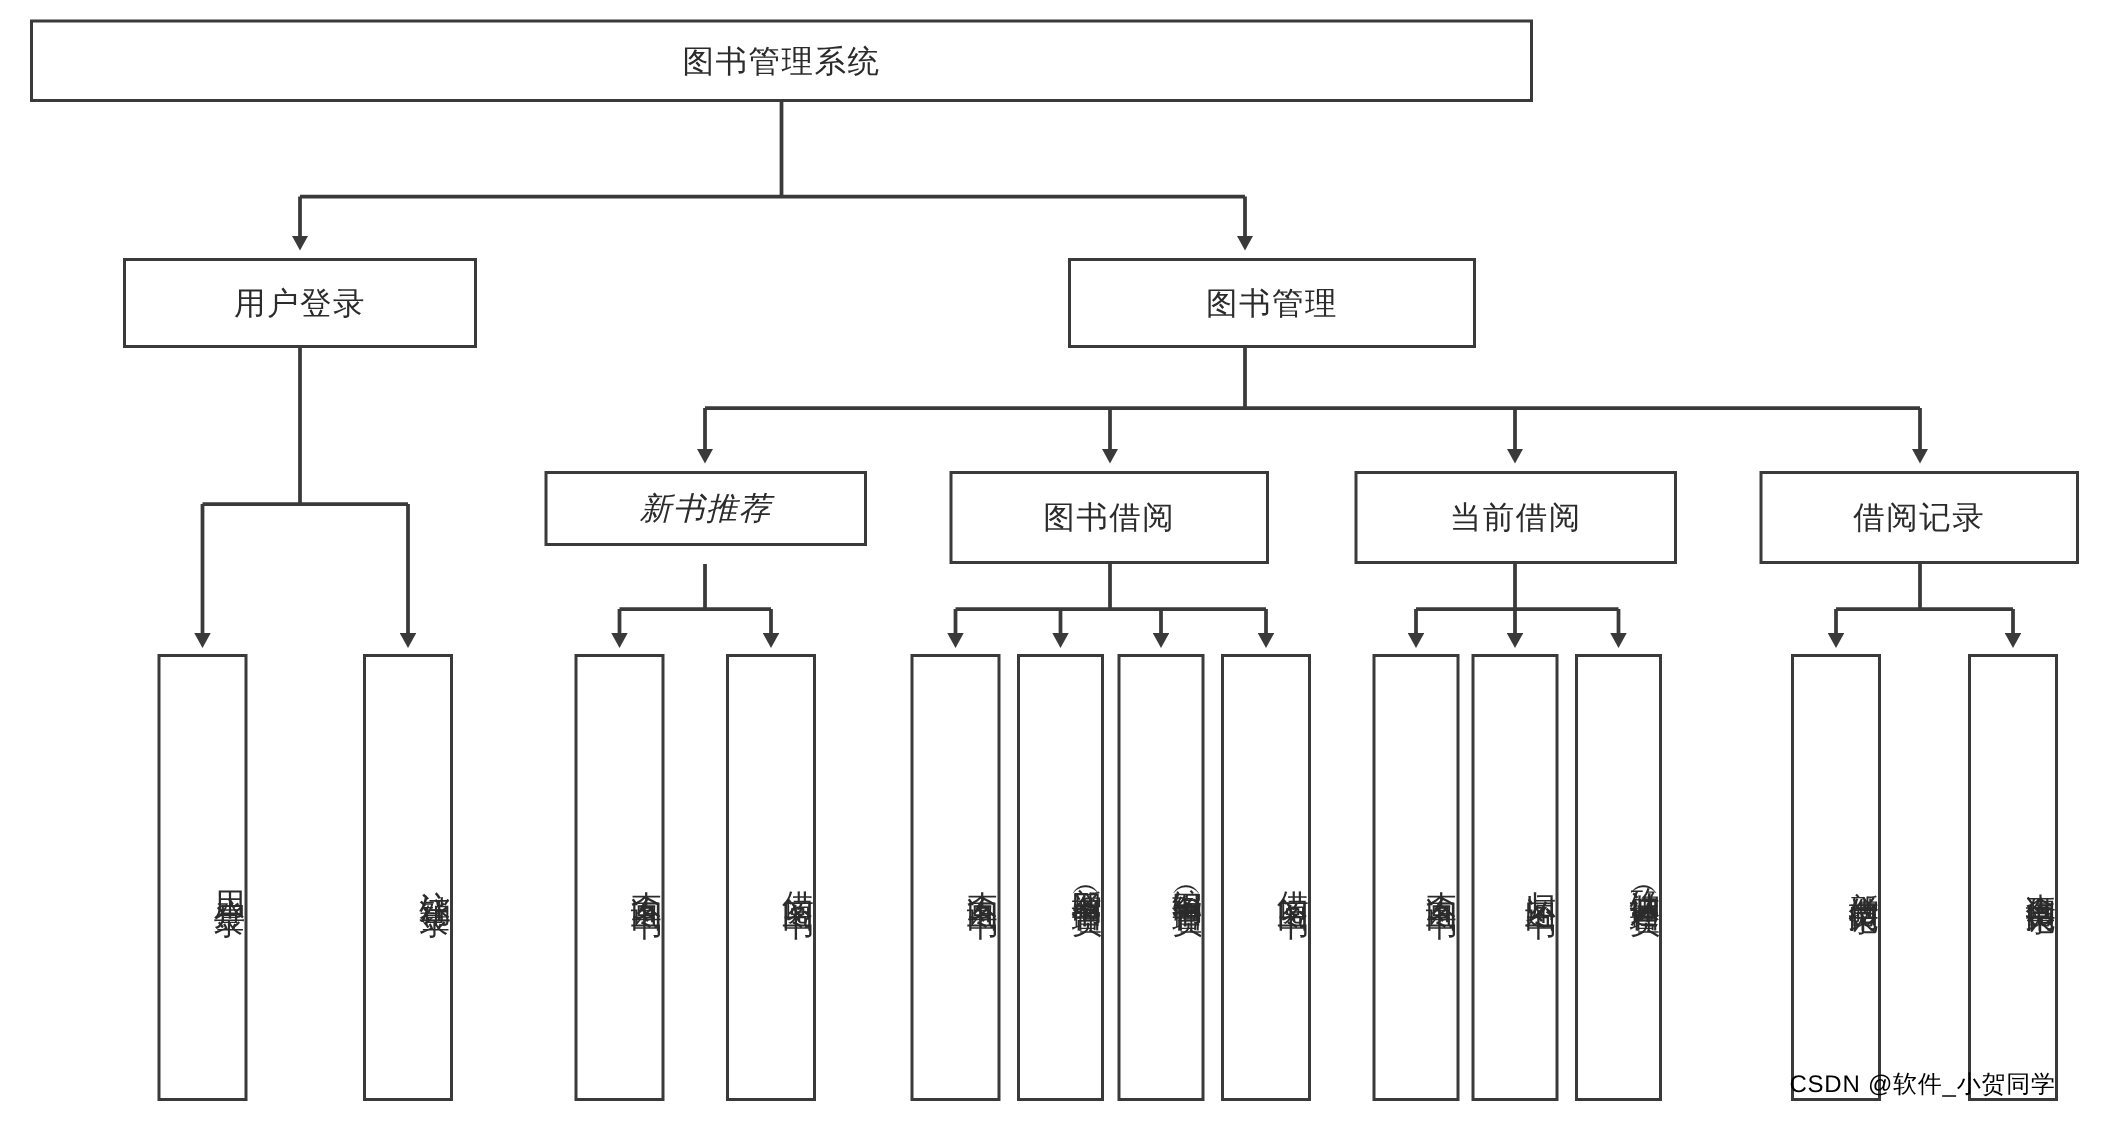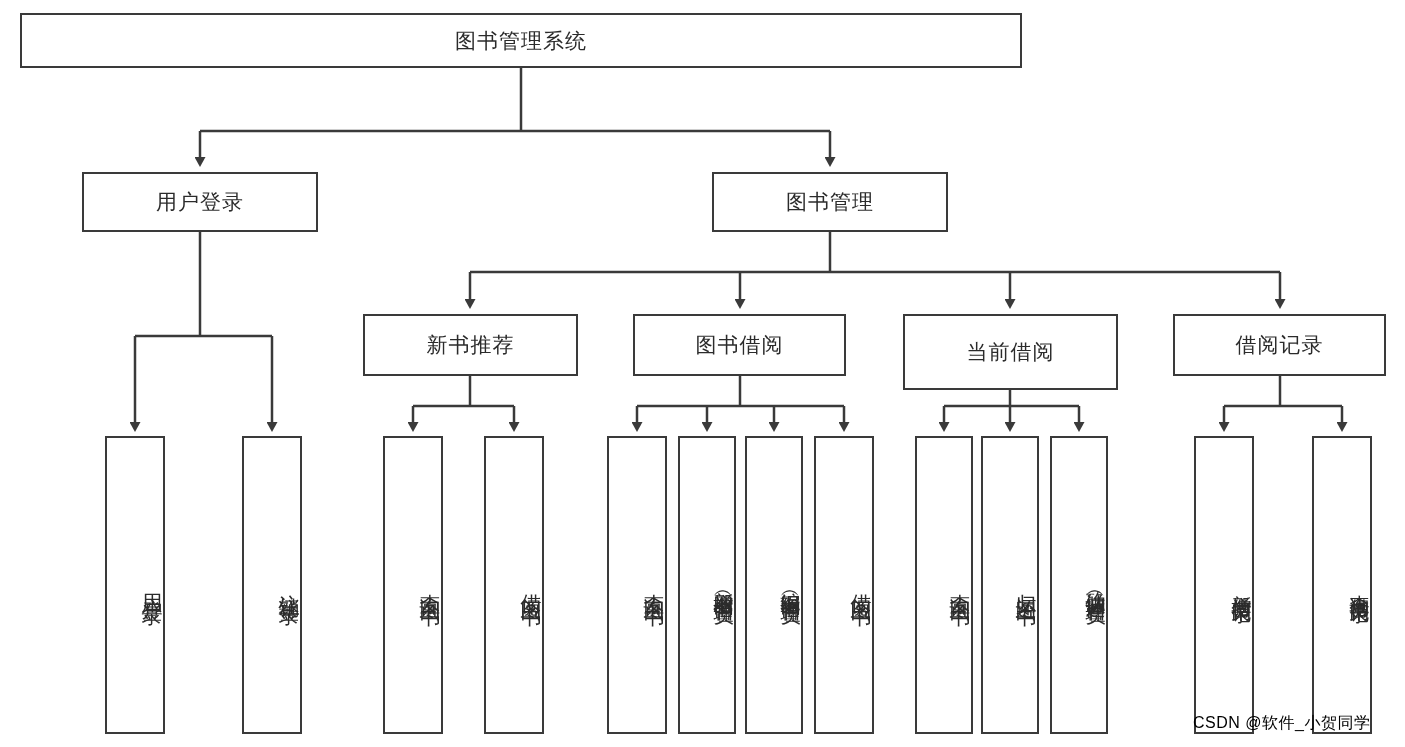--- a/index.html
+++ b/index.html
@@ -125,31 +125,31 @@
     </g>
   </svg>
 
   <div class="node node-h" style="left:20px; top:13px; width:1002px; height:55px;">
     <span>图书管理系统</span>
   </div>
 
   <div class="node node-h" style="left:82px; top:172px; width:236px; height:60px;">
     <span>用户登录</span>
   </div>
-  <div class="node node-h" style="left:712px; top:172px; width:236px; height:60px;">
+  <div class="node node-h" style="left:712px; top:172px; width:272px; height:60px;">
     <span>图书管理</span>
   </div>
 
-  <div class="node node-h" style="left:363px; top:314px; width:215px; height:62px;">
+  <div class="node node-h" style="left:363px; top:314px; width:215px; height:50px;font-style:italic;">
     <span>新书推荐</span>
   </div>
   <div class="node node-h" style="left:633px; top:314px; width:213px; height:62px;">
     <span>图书借阅</span>
   </div>
-  <div class="node node-h" style="left:903px; top:314px; width:215px; height:76px;">
+  <div class="node node-h" style="left:903px; top:314px; width:215px; height:62px;">
     <span>当前借阅</span>
   </div>
   <div class="node node-h" style="left:1173px; top:314px; width:213px; height:62px;">
     <span>借阅记录</span>
   </div>
 
   <div class="node node-v" style="left:105px; top:436px; width:60px; height:298px;">
     <span>用户登录</span>
   </div>
   <div class="node node-v" style="left:242px; top:436px; width:60px; height:298px;">

